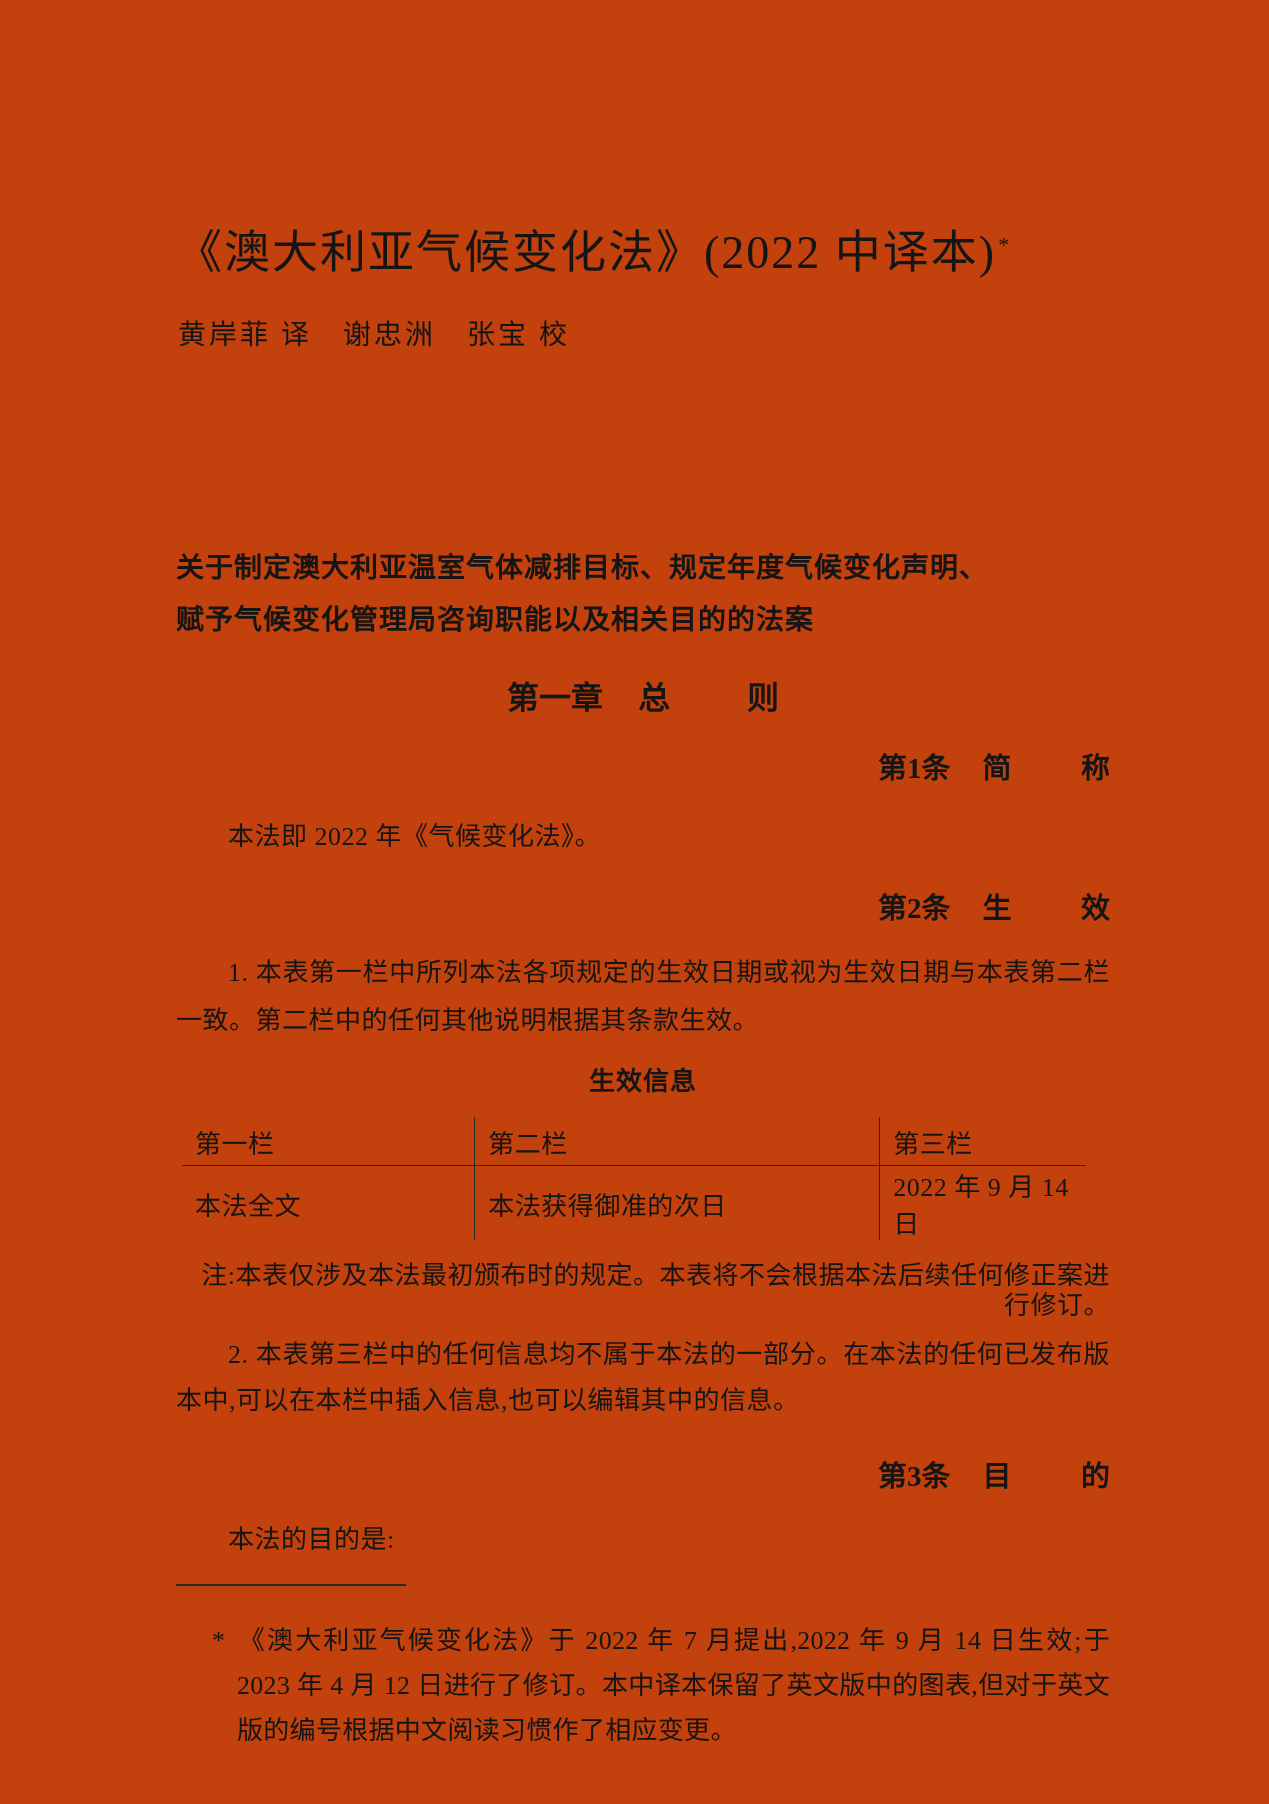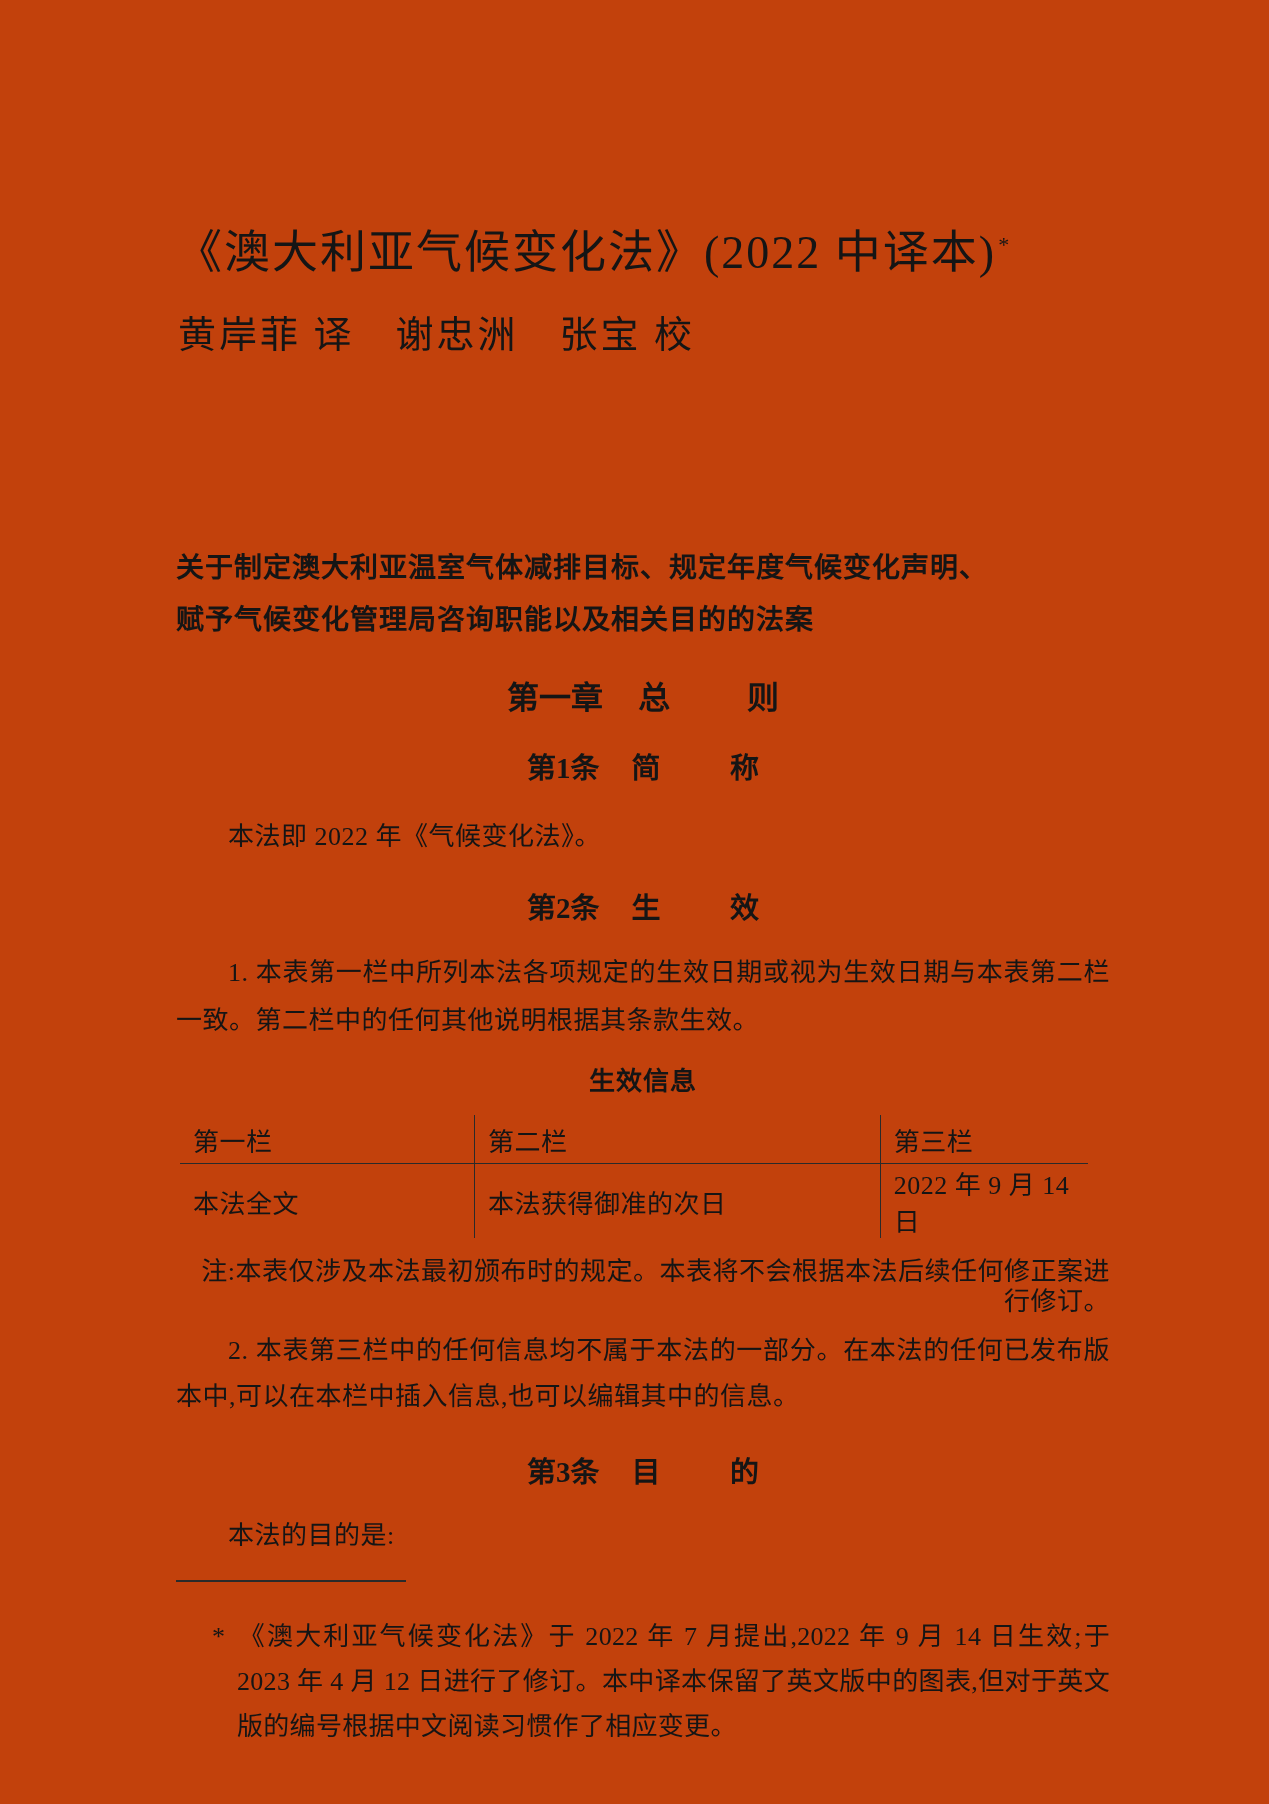--- a/index.html
+++ b/index.html
@@ -17,37 +17,37 @@
     margin:218px 0 0 0;
     font-size:46px;font-weight:normal;
     letter-spacing:2px;line-height:53px;
     white-space:nowrap;
   }
   .title-note{font-size:22px;vertical-align:super;letter-spacing:0;margin-left:2px;}
 
   
   .byline{
     margin:39px 0 0 2px;
-    font-size:38px;letter-spacing:3px;line-height:34px;
+    font-size:28px;letter-spacing:3px;line-height:34px;
   }
 
   
   .preamble{
     margin-top:190px;
     text-align:left;
     font-family:"Liberation Sans","DejaVu Sans",sans-serif;
     font-weight:bold;font-size:28px;line-height:52px;letter-spacing:1px;
   }
 
   
   .chapter,.section{
     text-align:center;font-weight:bold;margin:0;
   }
   .chapter{margin-top:32px;font-size:32px;line-height:40px;}
-  .section{font-size:29px;line-height:36px;}
+  .section{font-size:29px;line-height:36px;text-align:right;}
   .sec1{margin-top:32px;}
   .sec2{margin-top:29px;}
   .sec3{margin-top:34px;}
   .hgap1{margin-left:1.1em;}
   .hgap2{margin-left:2.4em;}
 
   
   .body-line{
     margin:0;font-size:26px;line-height:48px;text-indent:2em;
     letter-spacing:0.5px;
@@ -70,21 +70,21 @@
   table.ctable{
     margin-top:13px;width:916px;
     border-collapse:collapse;table-layout:fixed;
   }
   table.ctable td{
     border:1.5px solid #2a2a2a;
     height:48px;padding:0 6px 0 13px;
     font-size:26px;vertical-align:middle;
     letter-spacing:0.5px;
   }
-  table.ctable{border:4px solid #c2410c;font-family:Liberation Serif, serif;}
+  table.ctable{border:6px solid #c2410c;font-family:Liberation Serif, serif;}
   .col1{width:32.5%;} .col2{width:44.5%;} .col3{width:23%;}
   .table-note{
     margin:15px 0 0 0;text-align:right;
     font-size:26px;line-height:30px;letter-spacing:0.5px;
   }
 
   
   .fn-divider{
     margin-top:20px;width:230px;height:0;
     border-top:2px solid #2a2a2a;

